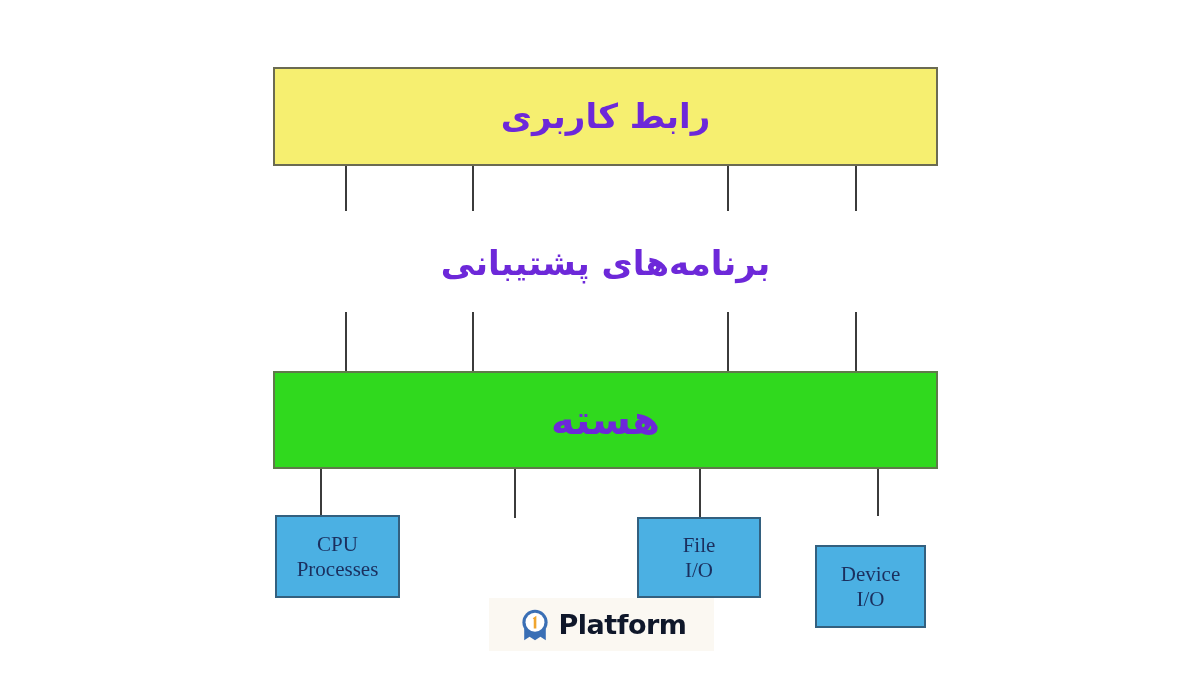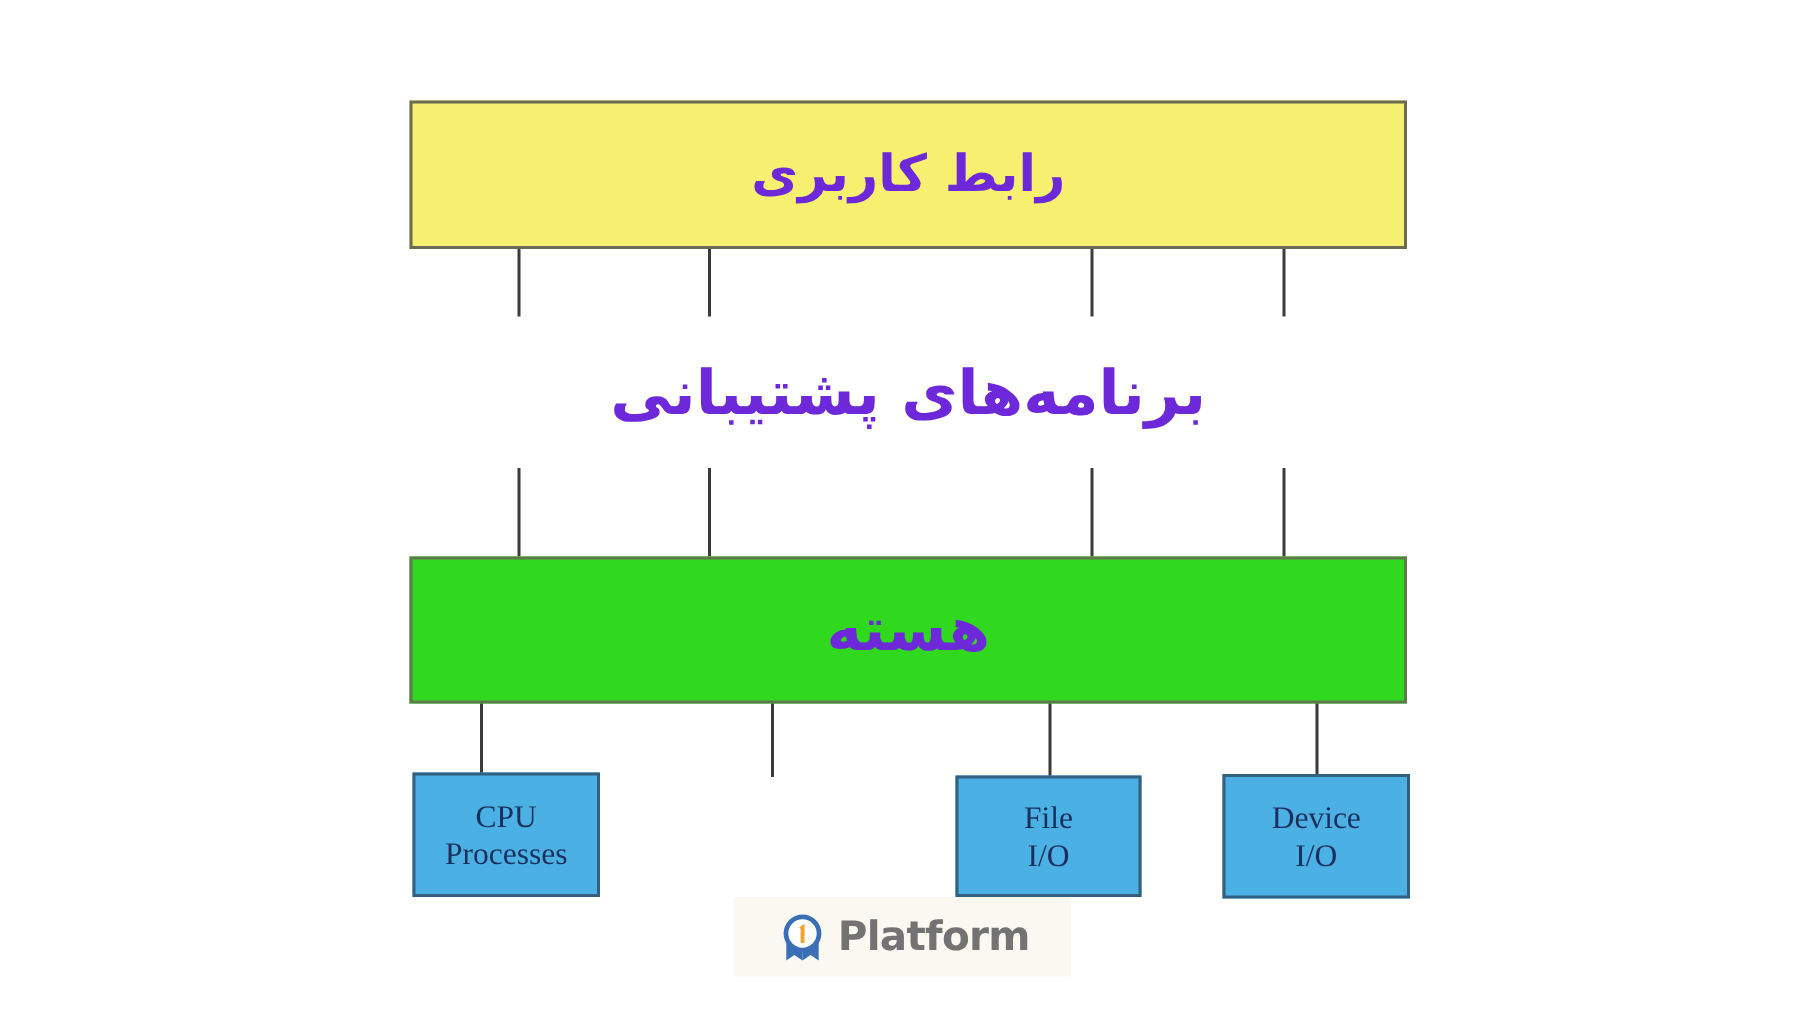--- a/index.html
+++ b/index.html
@@ -61,21 +61,21 @@
     position: absolute;
     left: 273px;
     top: 232px;
     width: 665px;
     height: 62px;
     display: flex;
     align-items: center;
     justify-content: center;
   }
   #support-layer .layer-label {
-    font-size: 41px;
+    font-size: 34px;
     font-weight: bold;
   }
 
   
   .connector {
     position: absolute;
     width: 2px;
     background: #3b3b3b;
   }
 
@@ -94,21 +94,21 @@
     font-family: "Liberation Serif", serif;
     font-size: 21px;
     color: #1b2f5e;
     line-height: 1.15;
     white-space: pre-line;
   }
 
   #box-cpu    { left: 275px; top: 515px; width: 125px; height: 83px; }
   #box-memory { left: 452px; top: 517px; width: 124px; height: 81px; }
   #box-file   { left: 637px; top: 517px; width: 124px; height: 81px; }
-  #box-device { left: 815px; top: 516px; width: 125px; height: 83px; }
+  #box-device { left: 815px; top: 545px; width: 111px; height: 83px; }
 
   
   #watermark {
     position: absolute;
     left: 489px;
     top: 598px;
     width: 225px;
     height: 53px;
     background: #fbf8f2;
     display: flex;
@@ -118,21 +118,21 @@
   }
   #watermark-badge {
     width: 36px;
     height: 36px;
     flex: 0 0 36px;
   }
   #watermark-text {
     font-family: "DejaVu Sans", sans-serif;
     font-weight: bold;
     font-size: 27px;
-    color: #737373;
+    color: #0f172a;
     letter-spacing: -0.5px;
   }
 </style>
 </head>
 <body>
 
 <div id="canvas">
 
   <div class="layer-box" id="ui-layer">
     <span class="layer-label">رابط کاربری</span>

